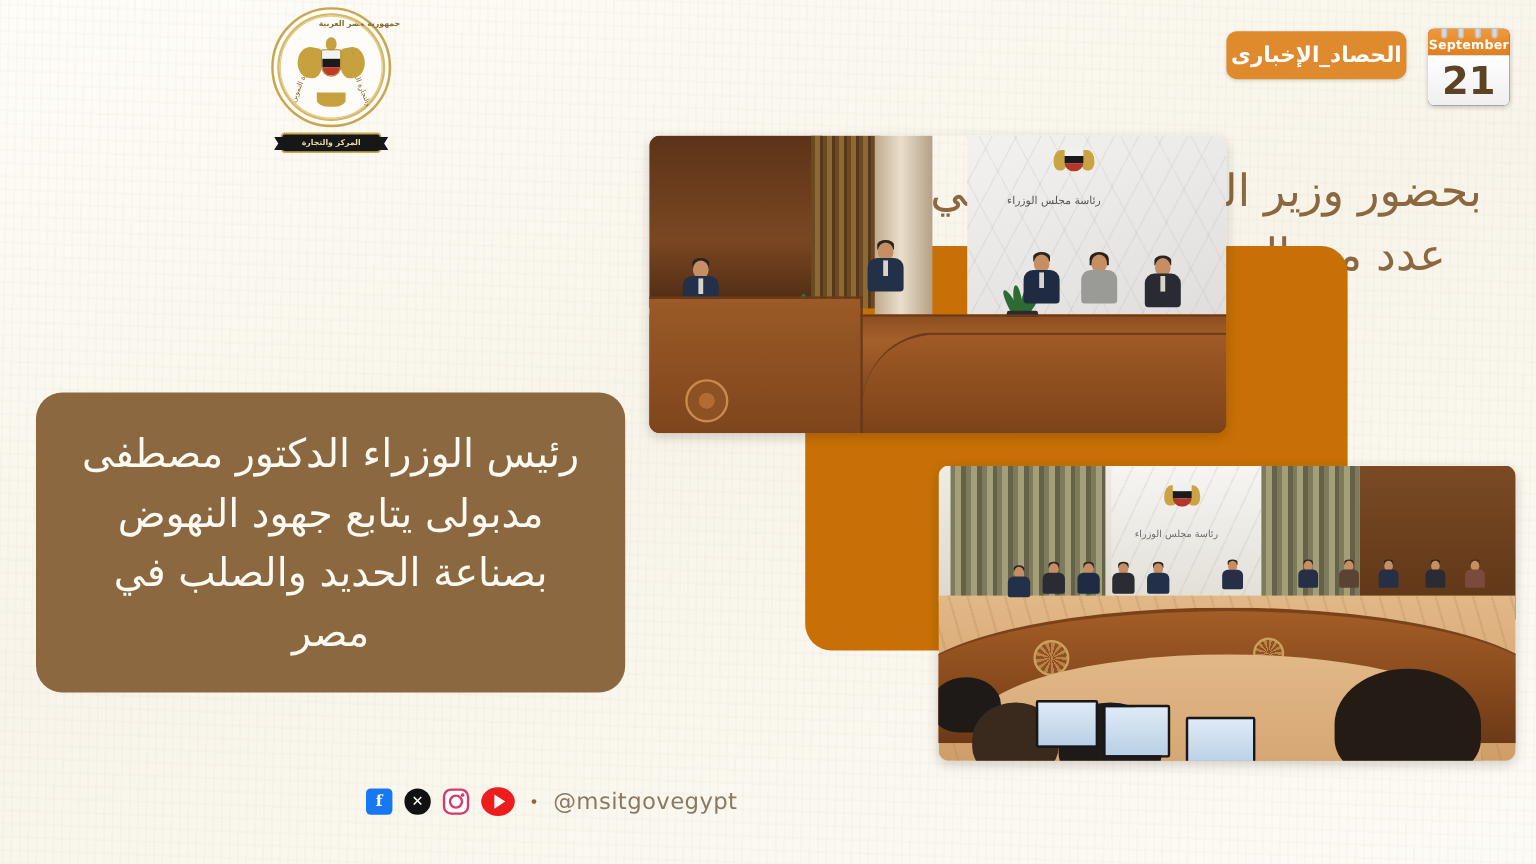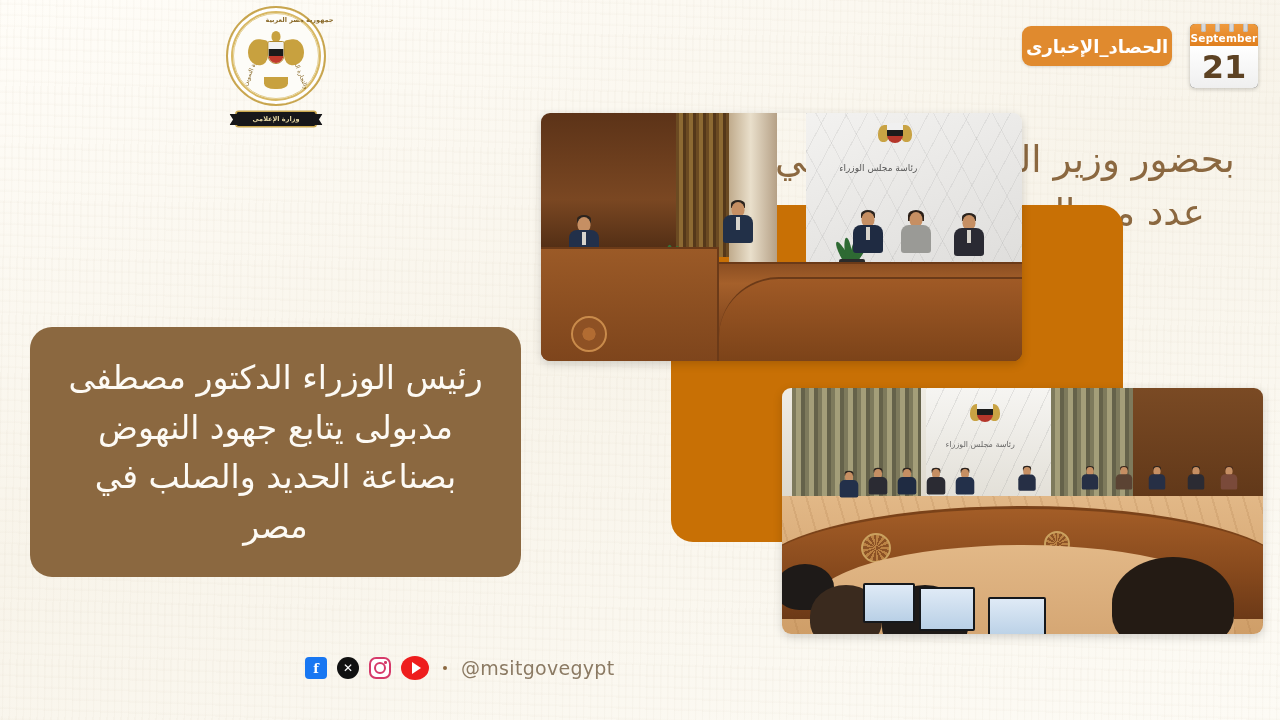--- a/index.html
+++ b/index.html
@@ -379,21 +379,21 @@
       <span class="wing-l"></span>
       <span class="wing-r"></span>
       <span class="tail"></span>
       <span class="shield">
           <i class="s1"></i>
           <i class="s2"></i>
           <i class="s3"></i>
         </span>
     </div>
   </div>
-  <div class="logo-banner">وزارة الإعلامي</div>
+  <div class="logo-banner">المركز والتجارة</div>
 </div>
 
 <div id="headline">بحضور وزير التموين ومسئولي عدد من الوزارات والجهات المعنية</div>
 
 <div id="caption-box">
   <div id="caption-text">رئيس الوزراء الدكتور مصطفى مدبولى يتابع جهود النهوض بصناعة الحديد والصلب في مصر</div>
 </div>
 
 <div id="hashtag-badge">الحصاد_الإخبارى</div>
 

